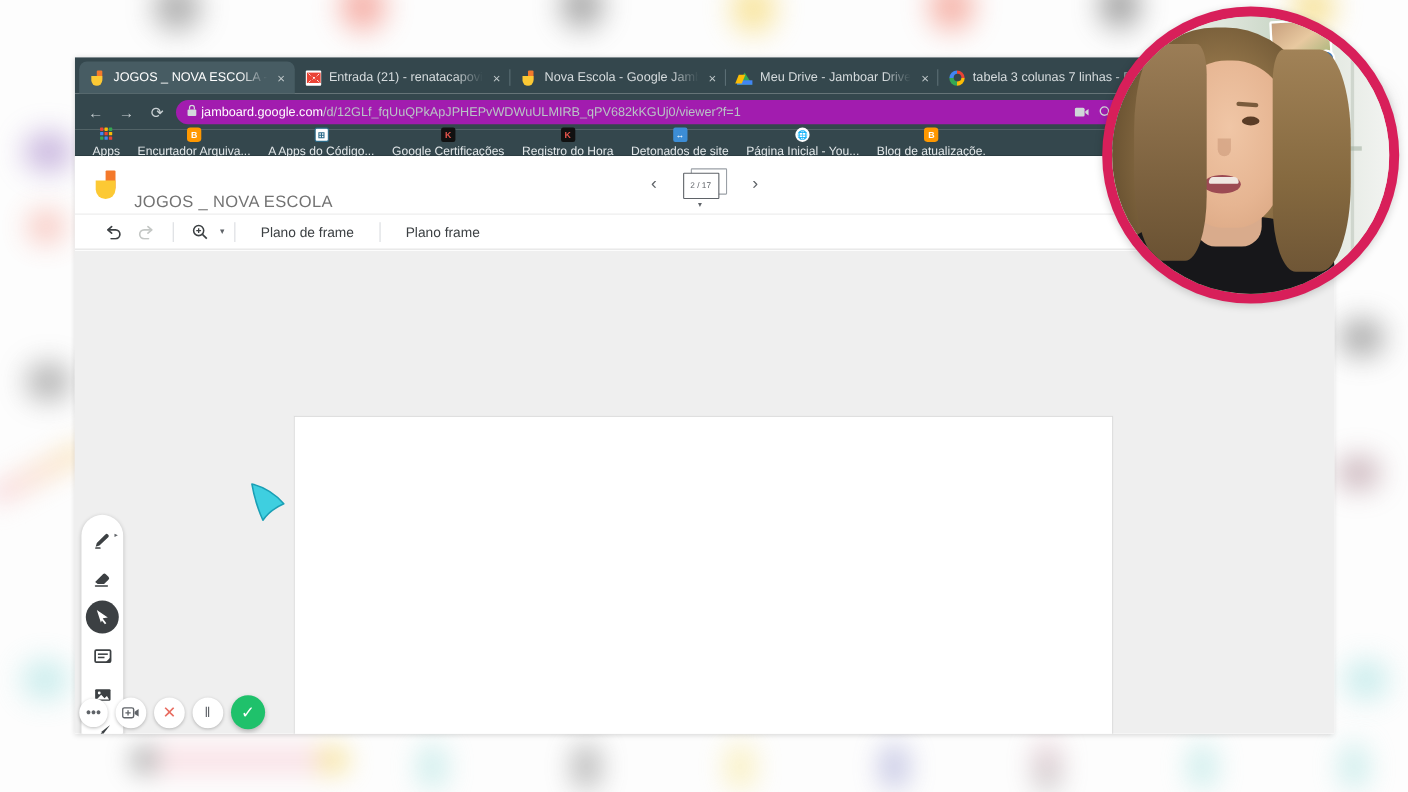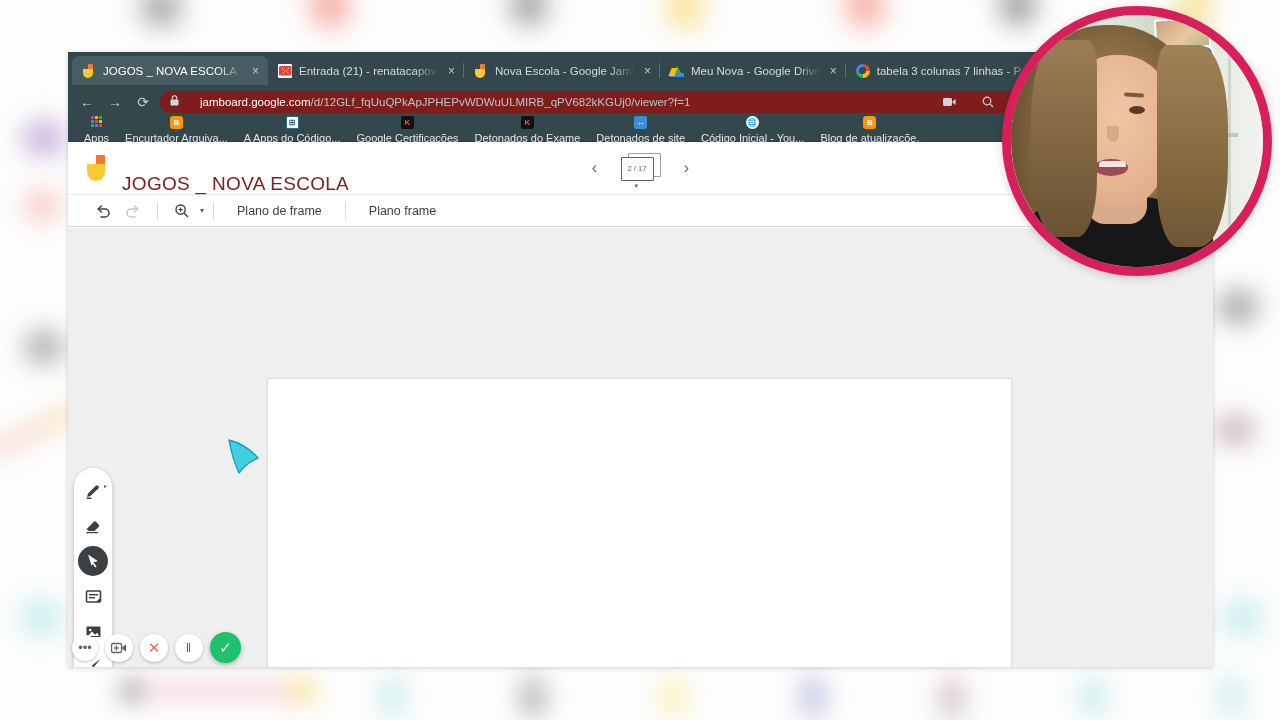--- a/index.html
+++ b/index.html
@@ -140,25 +140,25 @@
   }
   .navbtn {
     width: 22px; height: 22px;
     display: flex; align-items: center; justify-content: center;
     color: #c8d0d3; font-size: 14px;
     flex: 0 0 auto;
   }
   #omnibox {
     flex: 1;
     height: 22px;
-    background: #7f1d1d;
+    background: #a21caf;
     border-radius: 11px;
     display: flex; align-items: center;
     padding: 0 6px 0 10px;
-    gap: 21px;
+    gap: 4px;
     min-width: 0;
   }
   #omnibox .lock {
     color: #d3dadc; font-size: 9px; flex: 0 0 auto;
   }
   #url {
     flex: 1; min-width: 0;
     font-size: 11.5px;
     color: #b9c3c6;
     white-space: nowrap; overflow: hidden;
@@ -234,21 +234,21 @@
   }
   #jam-logo {
     width: 26px; height: 26px; position: relative; flex:0 0 26px;
     margin-right: 12px;
   }
   #jam-logo .t { position:absolute; left:12px; top:0; width:9px; height:17px;
     background:#f4792b; border-radius:1px; }
   #jam-logo .b { position:absolute; left:3px; top:9px; width:18px; height:17px;
     background:#fcc934; border-radius:0 0 10px 10px; }
   #jam-title {
-    font-size: 19px; color: #7f1d1d; letter-spacing: .3px; margin-top: 31px;
+    font-size: 15px; color: #737373; letter-spacing: .3px; margin-top: 31px;
   }
   #frame-nav {
     position:absolute; left:50%; transform: translateX(-50%);
     display:flex; align-items:center; gap: 18px;
   }
   .chev { font-size: 16px; color: #5f6368; width:16px; text-align:center; }
   #frame-counter {
     position: relative;
     width: 40px; height: 27px;
   }
@@ -544,21 +544,21 @@
       <span class="tlabel">Nova Escola - Google Jamboar</span>
       <span class="tclose">×</span>
     </div>
 
     <div class="tab">
       <span class="favicon fav-drive">
           <i class="d1"></i>
           <i class="d2"></i>
           <i class="d3"></i>
         </span>
-      <span class="tlabel">Meu Nova - Google Drive</span>
+      <span class="tlabel">Meu Drive - Jamboar Drive</span>
       <span class="tclose">×</span>
     </div>
 
     <div class="tab">
       <span class="favicon fav-g"></span>
       <span class="tlabel">tabela 3 colunas 7 linhas - Pes</span>
     </div>
   </div>
 
   <div id="navbar">
@@ -649,29 +649,29 @@
     <div class="bm">
       <span class="bmico ico-grid">⊞</span>
       <span>A Apps do Código...</span>
     </div>
     <div class="bm">
       <span class="bmico ico-k">K</span>
       <span>Google Certificações</span>
     </div>
     <div class="bm">
       <span class="bmico ico-k">K</span>
-      <span>Detonados do Exame</span>
+      <span>Registro do Hora</span>
     </div>
     <div class="bm">
       <span class="bmico ico-shorten">↔</span>
       <span>Detonados de site</span>
     </div>
     <div class="bm">
       <span class="bmico ico-globe">🌐</span>
-      <span>Código Inicial - You...</span>
+      <span>Página Inicial - You...</span>
     </div>
     <div class="bm">
       <span class="bmico ico-blogger">B</span>
       <span>Blog de atualizaçõe.</span>
     </div>
   </div>
 
   <div id="app">
 
     <div id="jam-header">

